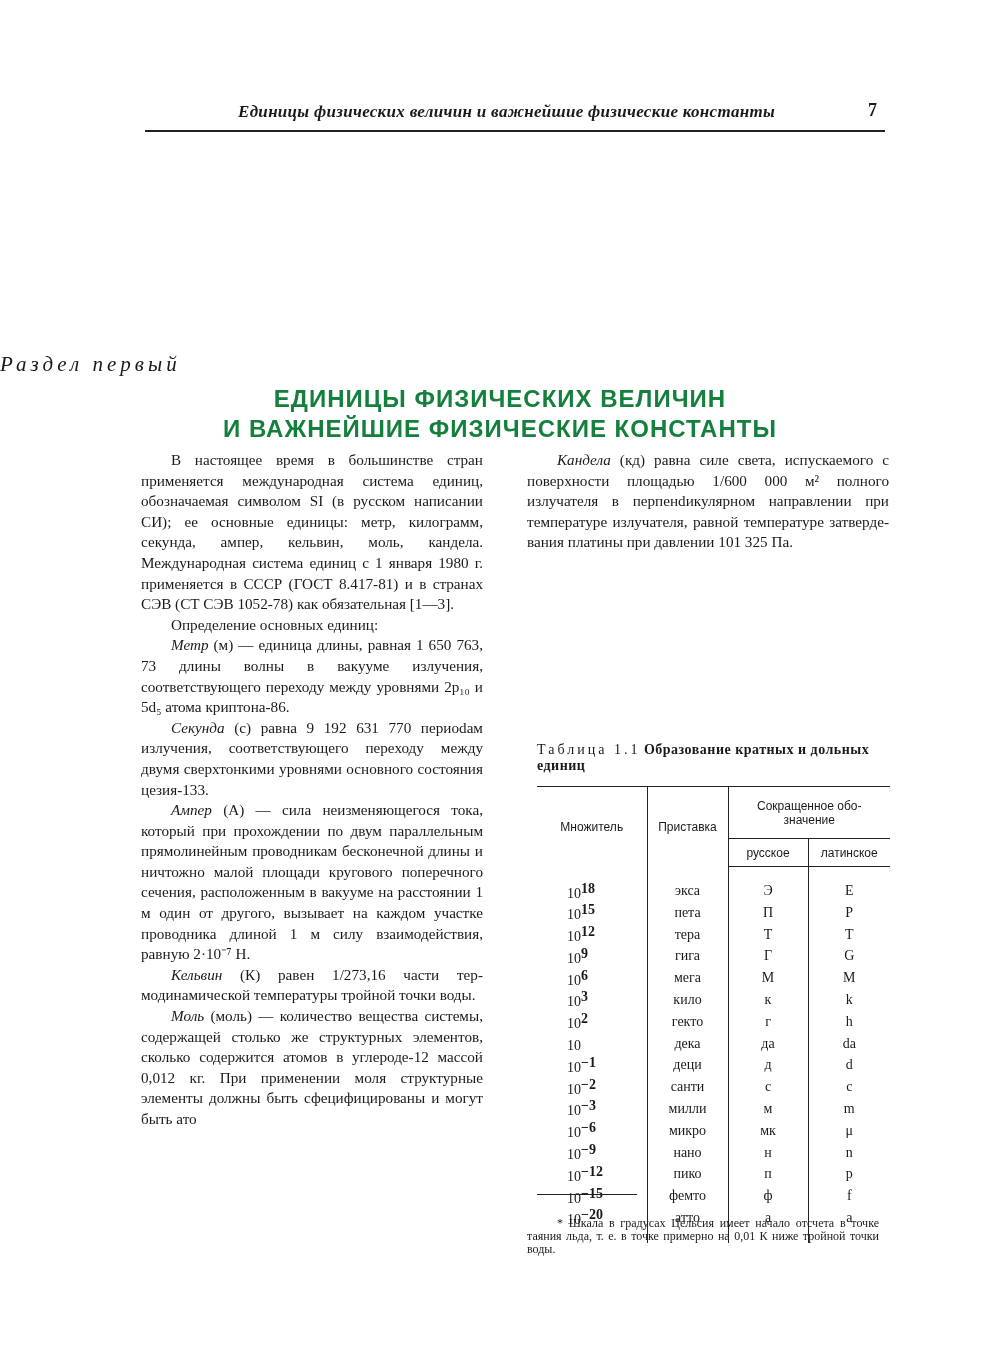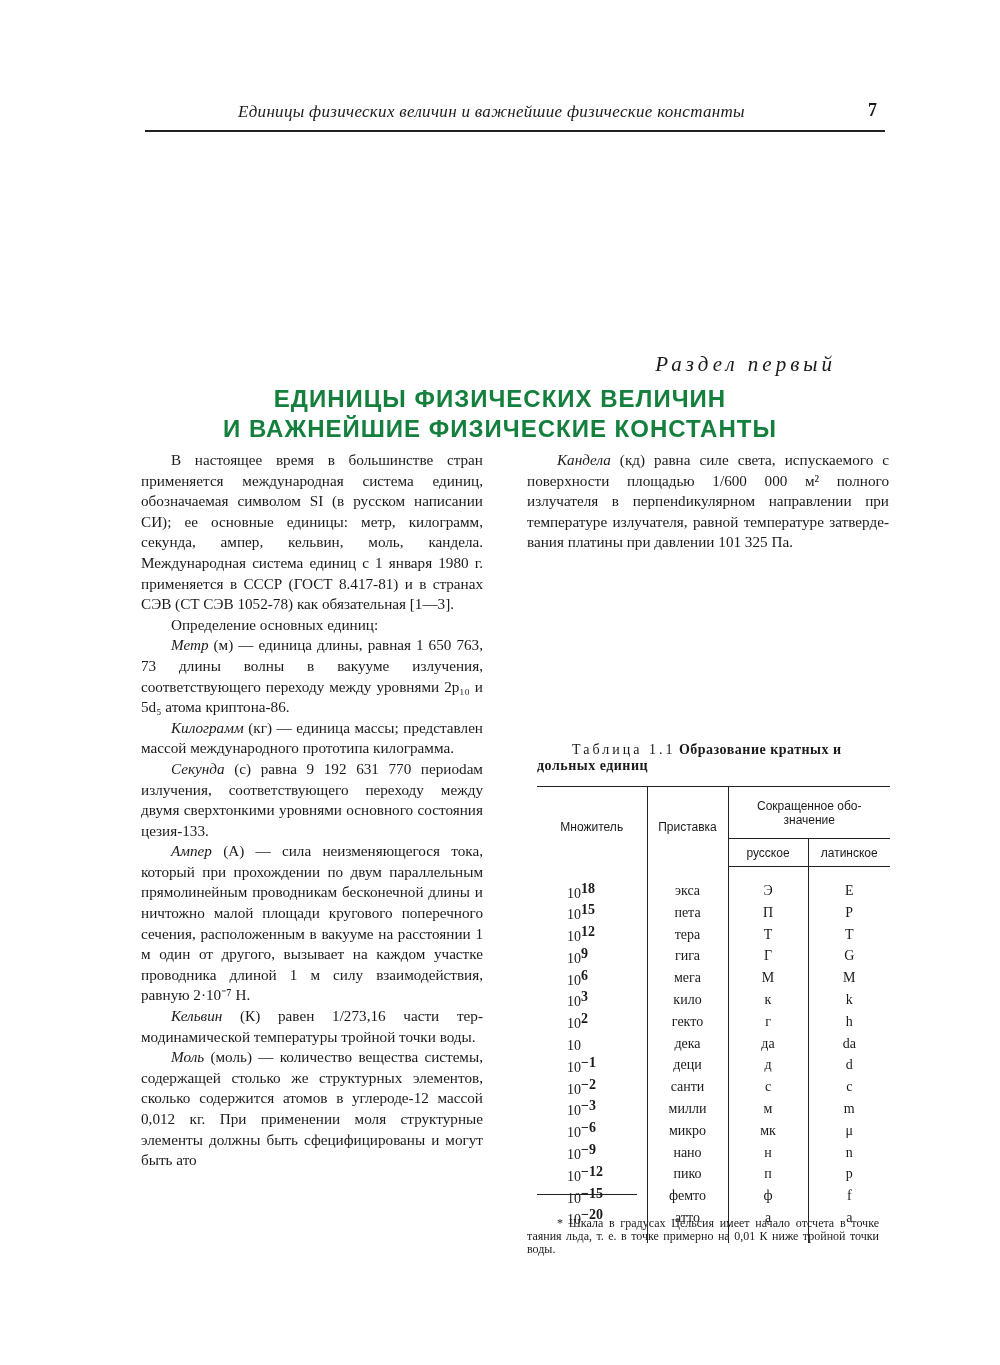--- a/index.html
+++ b/index.html
@@ -8,28 +8,28 @@
       font-family: "DejaVu Serif", "Liberation Serif", serif;
       color: #1a1a1a;
     }
     .running-head {
       position: absolute; left: 145px; top: 98px; width: 740px; height: 32px;
       border-bottom: 2px solid #222;
     }
     .running-head .rh-title {
       position: absolute; left: 93px; top: 4px;
       font-family: "Liberation Serif", serif; font-style: italic;
-      font-size: 17px; letter-spacing: 0.3px;
+      font-size: 17px; letter-spacing: 0.3px; font-weight: bold;
     }
     .running-head .rh-page {
       position: absolute; right: 8px; top: 2px;
       font-family: "Liberation Serif", serif; font-weight: bold; font-size: 18px;
     }
     .section-label {
-      position: absolute; left: 0; width: 836px; top: 352px; text-align: right;
+      position: absolute; left: 0; width: 836px; top: 352px; text-align: left;
       font-family: "Liberation Serif", serif; font-style: italic;
       font-size: 21px; letter-spacing: 4px;
     }
     .section-title {
       position: absolute; left: 0; width: 1000px; top: 384px; text-align: center;
       font-family: "Liberation Sans", sans-serif; font-weight: bold;
       font-size: 24px; line-height: 30px; letter-spacing: 1px; color: #15803d;
     }
     .col {
       position: absolute; top: 450px; width: 342px;
@@ -38,21 +38,21 @@
     }
     .col.left { left: 141px; }
     .col.right { left: 527px; width: 362px; }
     .col p { margin: 0; text-indent: 0; }
     .col p.ind { text-indent: 30px; }
     .col i { font-style: italic; }
     .table-caption {
       position: absolute; left: 537px; top: 742px; width: 360px;
       font-family: "Liberation Serif", serif; font-size: 14px; line-height: 16px;
     }
-    .table-caption .spaced { letter-spacing: 3px; margin-left: 35px; }
+    .table-caption .spaced { letter-spacing: 3px; }
     .table-caption b { font-weight: bold; letter-spacing: 0.5px; }
     table.prefix-table {
       position: absolute; left: 537px; top: 786px; width: 353px;
       border-collapse: collapse;
       font-family: "Liberation Serif", serif; font-size: 14px;
     }
     .prefix-table th {
       font-weight: normal; font-family: "Liberation Sans", sans-serif; font-size: 12px;
       padding: 0;
       margin-left: 42px;
@@ -86,21 +86,20 @@
 <div class="section-label">Раздел первый</div>
 <div class="section-title">
   <div>ЕДИНИЦЫ ФИЗИЧЕСКИХ ВЕЛИЧИН</div>
   <div>И ВАЖНЕЙШИЕ ФИЗИЧЕСКИЕ КОНСТАНТЫ</div>
 </div>
 
 <div class="col left">
   <p class="ind">В настоящее время в большинстве стран применяется международная система единиц, обозначаемая символом SI (в рус­ском написании СИ); ее основные единицы: метр, килограмм, секунда, ампер, кельвин, моль, кандела. Международная система единиц с 1 января 1980 г. применяется в СССР (ГОСТ 8.417-81) и в странах СЭВ (СТ СЭВ 1052-78) как обязательная [1—3].</p>
   <p class="ind">Определение основных единиц:</p>
   <p class="ind"><i>Метр</i><span> (м) — единица длины, равная 1 650 763, 73 длины волны в вакууме излу­чения, соответствующего переходу между уровнями 2p₁₀ и 5d₅ атома криптона-86.</span></p>
-  <p class="ind"><i>Килограмм</i><span> (кг) — единица массы; пред­ставлен массой международного прототипа килограмма.</span></p>
   <p class="ind"><i>Секунда</i><span> (с) равна 9 192 631 770 перио­dам излучения, соответствующего переходу между двумя сверхтонкими уровнями основного состояния цезия-133.</span></p>
   <p class="ind"><i>Ампер</i><span> (А) — сила неизменяющегося то­ка, который при прохождении по двум па­раллельным прямолинейным проводникам бесконечной длины и ничтожно малой пло­щади кругового поперечного сечения, рас­положенным в вакууме на расстоянии 1 м один от другого, вызывает на каждом участке проводника длиной 1 м силу взаи­модействия, равную 2·10⁻⁷ Н.</span></p>
   <p class="ind"><i>Кельвин</i><span> (К) равен 1/273,16 части тер­модинамической температуры тройной точ­ки воды.</span></p>
   <p class="ind"><i>Моль</i><span> (моль) — количество вещества системы, содержащей столько же структур­ных элементов, сколько содержится атомов в углероде-12 массой 0,012 кг. При приме­нении моля структурные элементы должны быть сфецифицированы и могут быть ато­</span></p>
 </div>
 
 <div class="col right">
   <p class="ind"><i>Кандела</i><span> (кд) равна силе света, испускаемого с поверхности площадью 1/600 000 м² полного излучателя в перпен­dикулярном направлении при температуре излучателя, равной температуре затверде­вания платины при давлении 101 325 Па.</span></p>
 </div>
 

